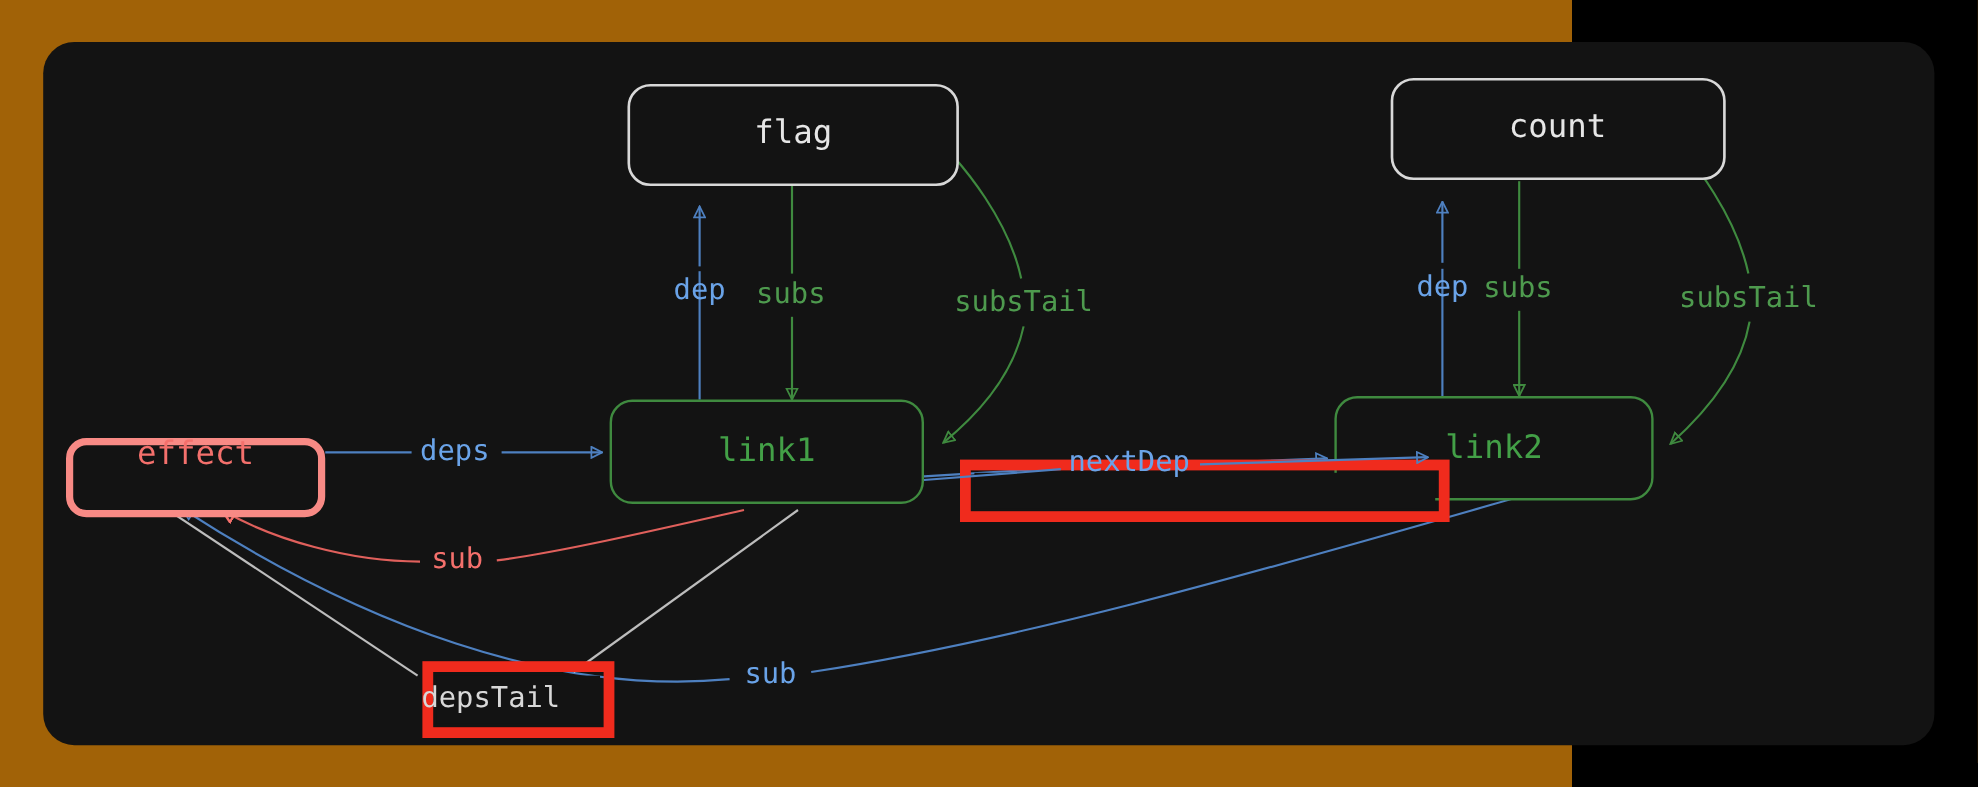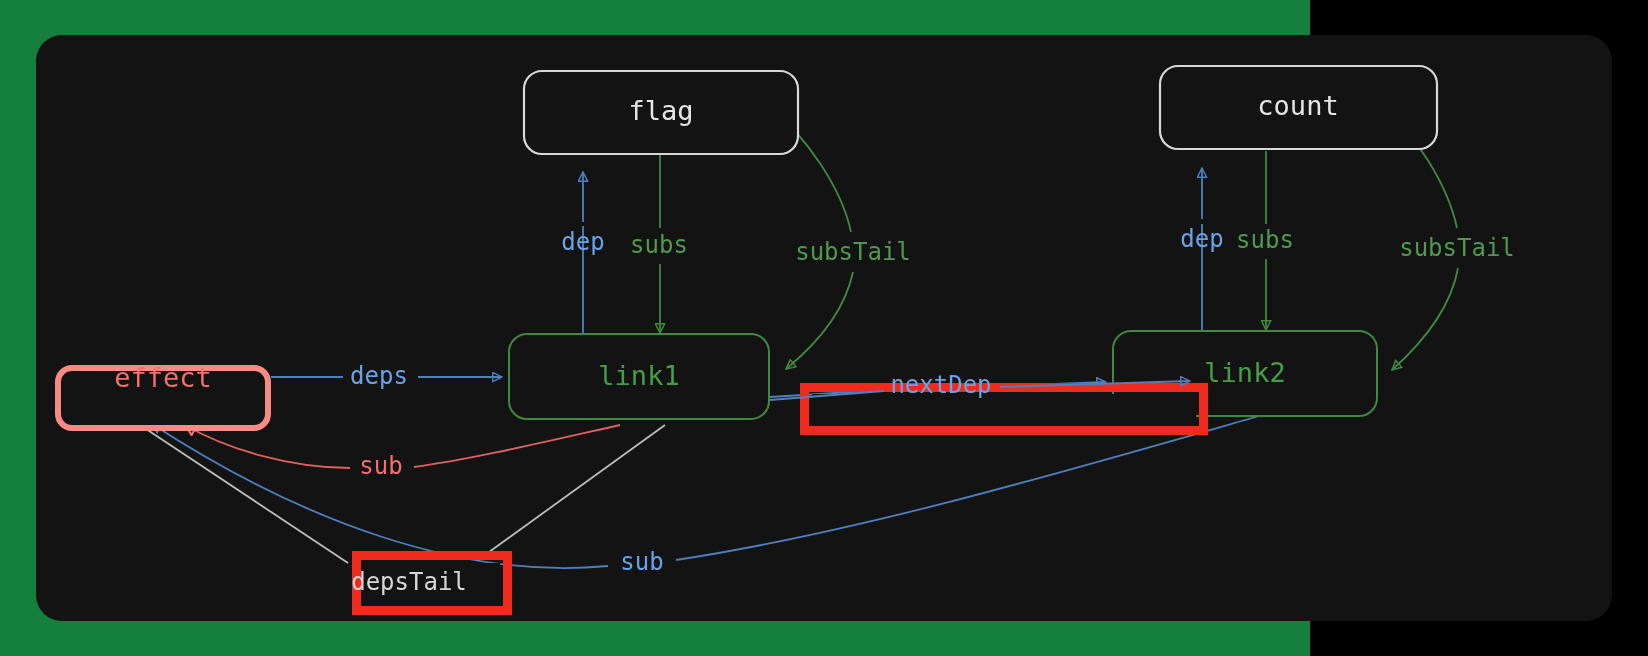--- a/index.html
+++ b/index.html
@@ -9,21 +9,21 @@
     background: #000000;
     width: 1648px;
     height: 656px;
     overflow: hidden;
     font-family: "DejaVu Sans Mono", "Liberation Mono", monospace;
   }
   #diagram-root {
     position: relative;
     width: 1310px;
     height: 656px;
-    background: #15803d;
+    background: #a16207;
   }
   #diagram-canvas {
     position: absolute;
     left: 0;
     top: 0;
     width: 1648px;
     height: 656px;
     display: block;
   }
   .node-label {

